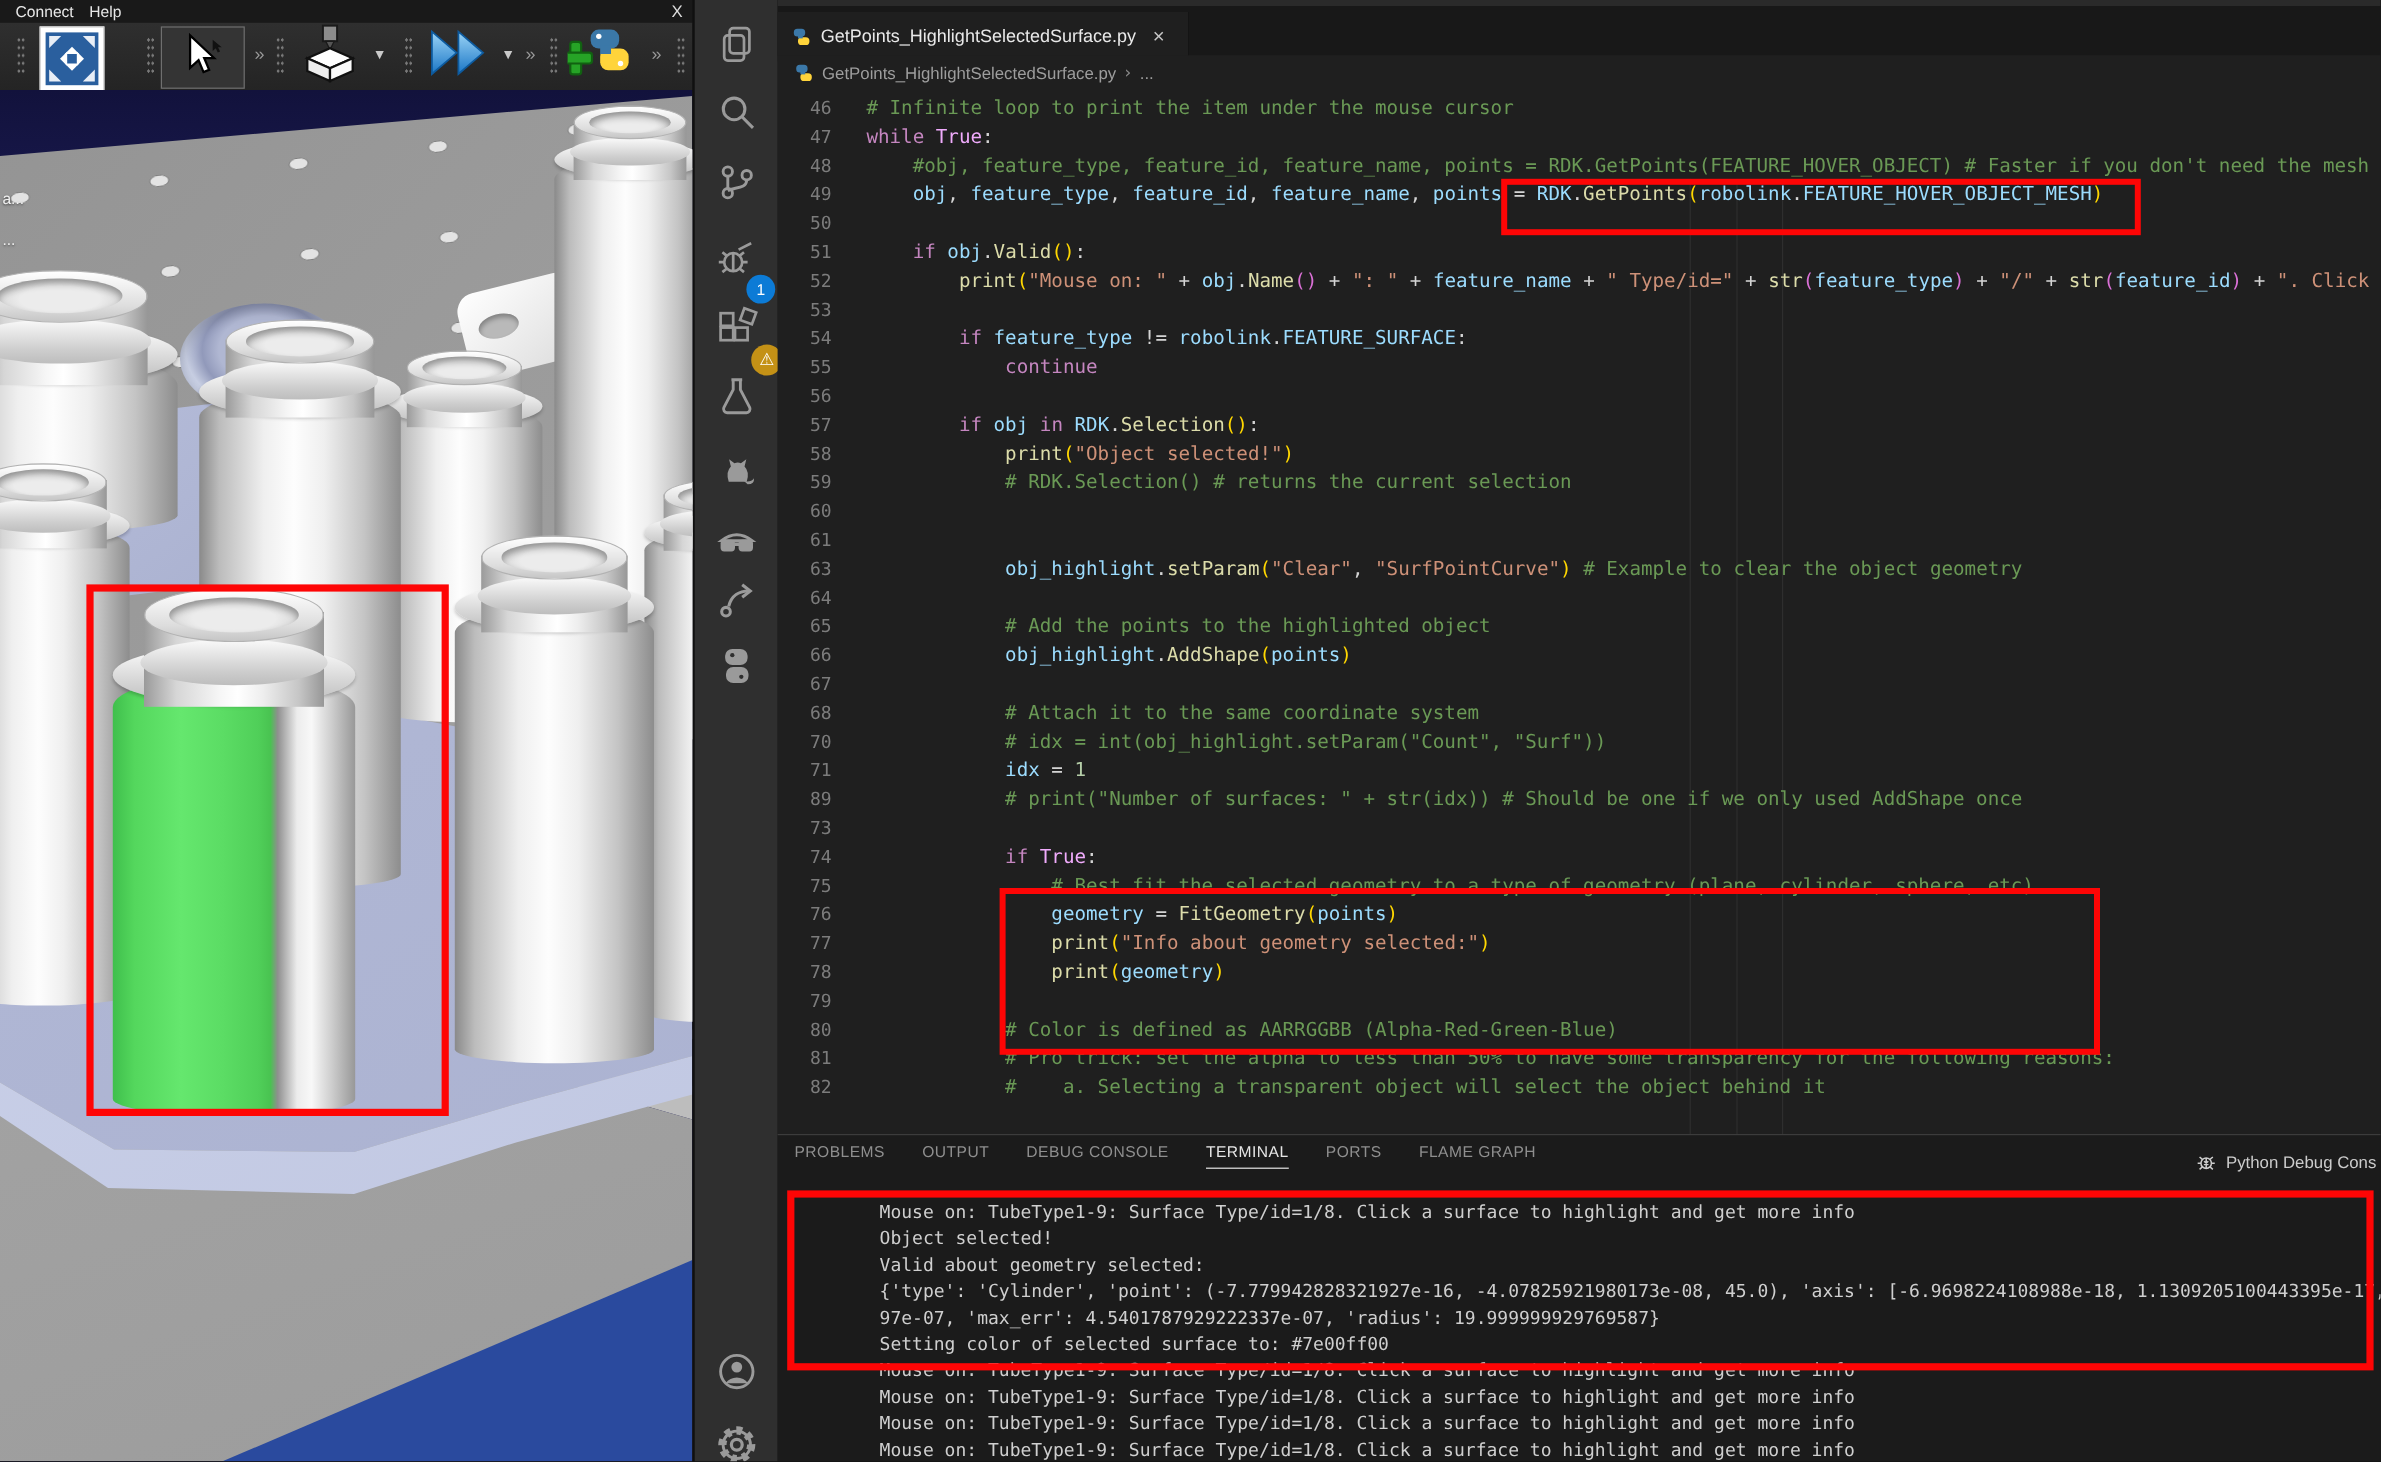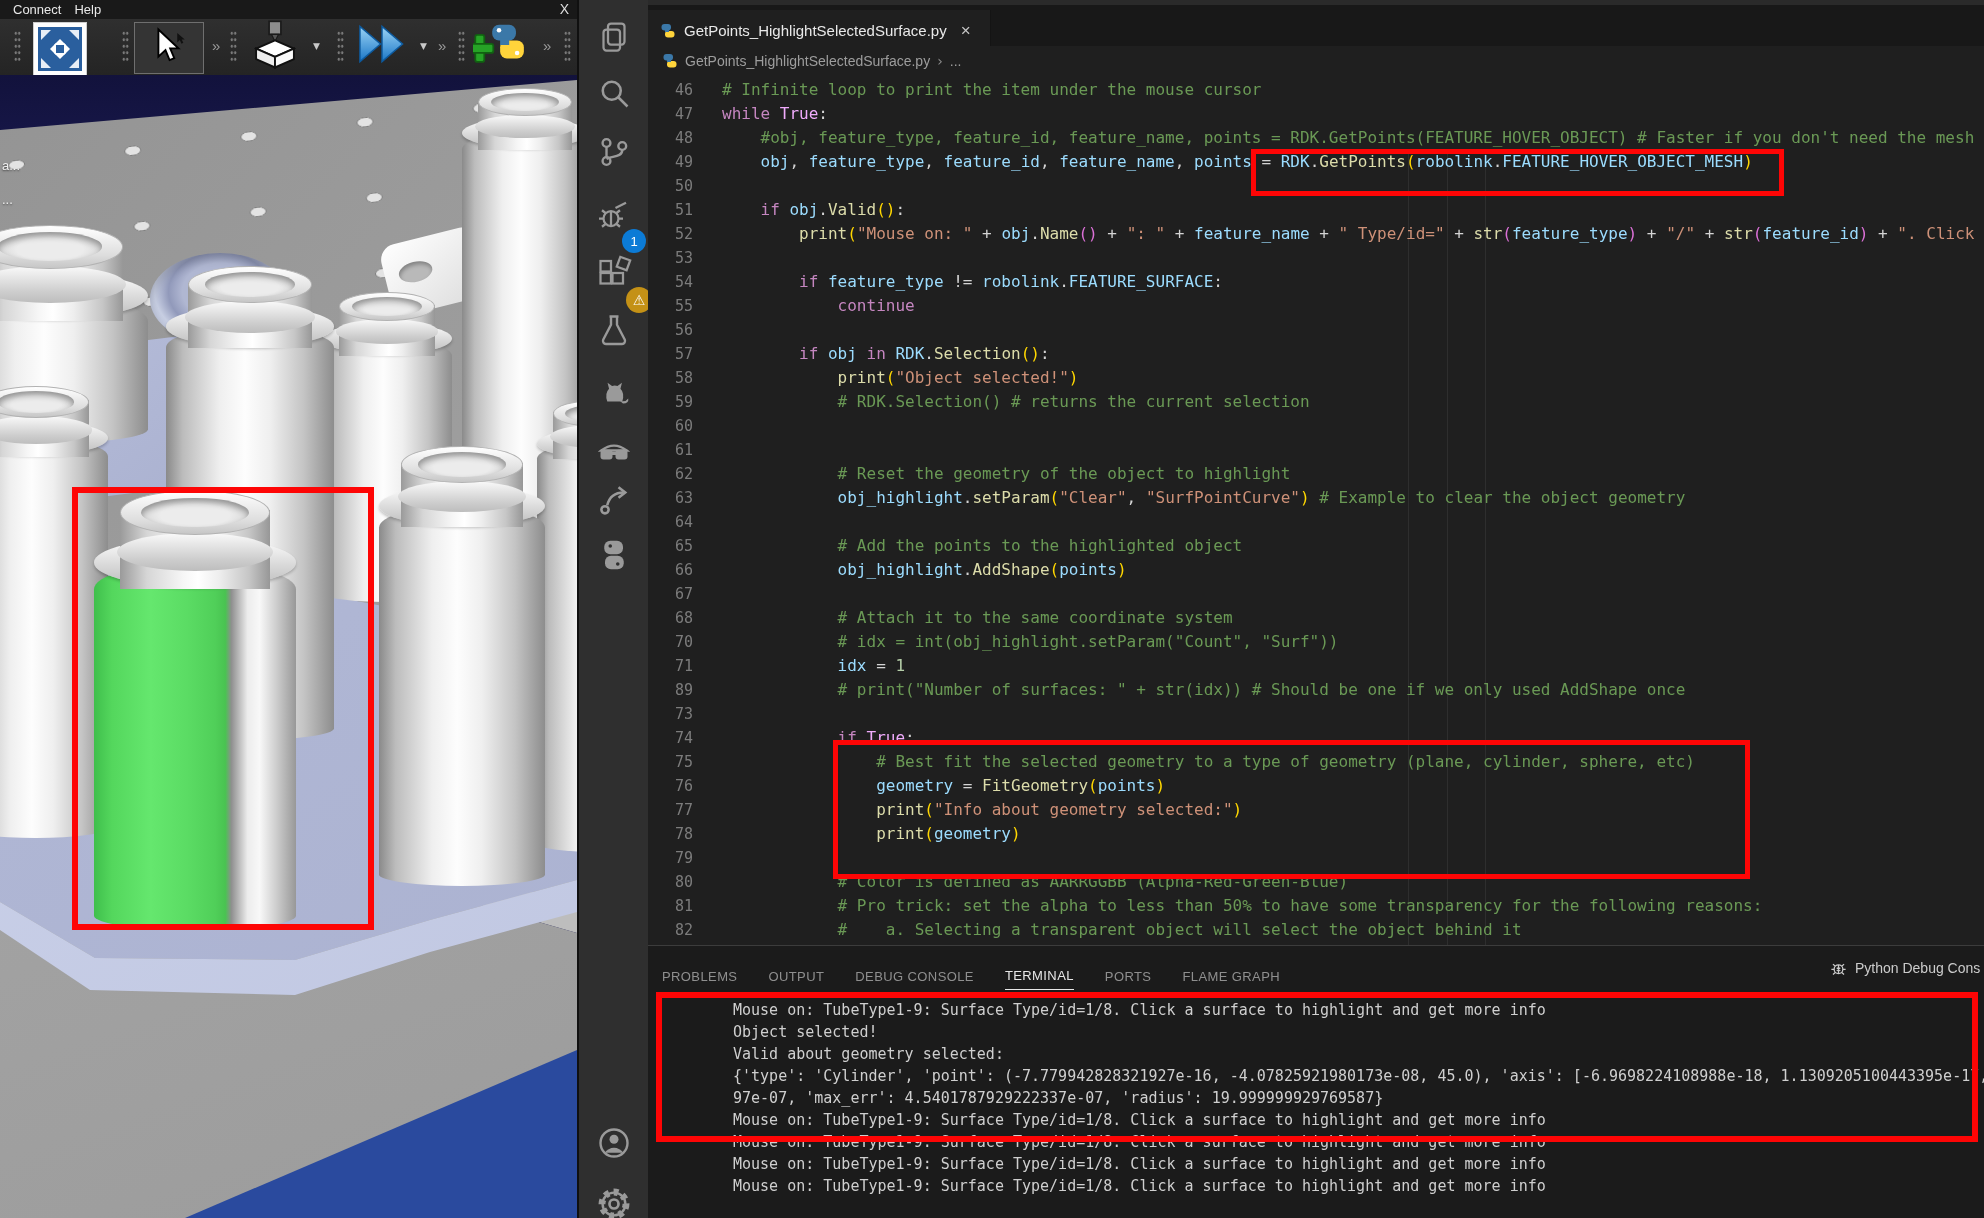--- a/index.html
+++ b/index.html
@@ -58,21 +58,21 @@
   #editor{position:absolute;left:0;top:75px;width:1336px;height:870px;background:#1f1f1f;overflow:hidden;}
   #code{position:absolute;left:0;top:3px;width:1336px;}
   .crow{display:flex;height:24px;line-height:24px;font-family:"DejaVu Sans Mono",monospace;font-size:16px;white-space:pre;}
   .crow .ln{width:45px;text-align:right;color:#7c7c7c;flex:0 0 45px;font-size:15px;}
   .crow .ct{margin-left:29px;}
   .guide{position:absolute;top:74px;bottom:0;width:1px;background:#2e2e2e;}
   .tk-c{color:#6a9955}.tk-k{color:#c586c0}.tk-b{color:#f0abfc}.tk-v{color:#9cdcfe}.tk-f{color:#dcdcaa}
   .tk-s{color:#ce9178}.tk-n{color:#b5cea8}.tk-p{color:#d4d4d4}.tk-g{color:#ffd700}.tk-m{color:#da70d6}
   
   #panel{position:absolute;left:0;top:945px;width:1336px;height:273px;background:#1b1b1b;border-top:1px solid #3c3c3c;box-sizing:border-box;}
-  #panel-tabs{position:absolute;left:14px;top:0;height:44px;display:flex;align-items:flex-end;gap:31px;}
+  #panel-tabs{position:absolute;left:14px;top:0;height:44px;display:flex;align-items:flex-start;gap:31px;}
   .ptab{color:#8f8f8f;font-size:13px;letter-spacing:.4px;padding:6px 0;}
   .ptab.active{color:#e6e6e6;border-bottom:1px solid #e6e6e6;}
   #panel-right{position:absolute;right:0;top:0;width:155px;height:44px;display:flex;align-items:center;overflow:hidden;color:#cccccc;font-size:14px;}
   #panel-right svg{width:19px;height:19px;margin-right:7px;flex:0 0 19px;color:#cccccc;}
   #terminal{position:absolute;left:85px;top:53px;width:1251px;overflow:hidden;}
   .trow{height:22px;line-height:22px;font-family:"DejaVu Sans Mono",monospace;font-size:15px;color:#cfcfcf;white-space:pre;overflow:hidden;}
   
   .annot{position:absolute;box-sizing:border-box;z-index:60;}
   
   .fitico{width:52px;height:52px;background:#ffffff;border:1px solid #cfcfcf;display:flex;align-items:center;justify-content:center;}
@@ -386,21 +386,20 @@
             <div class="crow"><span class="ln">52</span><span class="ct"><span class="tk-p">        </span><span class="tk-f">print</span><span class="tk-g">(</span><span class="tk-s">"Mouse on: "</span><span class="tk-p"> + </span><span class="tk-v">obj</span><span class="tk-p">.</span><span class="tk-f">Name</span><span class="tk-m">()</span><span class="tk-p"> + </span><span class="tk-s">": "</span><span class="tk-p"> + </span><span class="tk-v">feature_name</span><span class="tk-p"> + </span><span class="tk-s">" Type/id="</span><span class="tk-p"> + </span><span class="tk-f">str</span><span class="tk-m">(</span><span class="tk-v">feature_type</span><span class="tk-m">)</span><span class="tk-p"> + </span><span class="tk-s">"/"</span><span class="tk-p"> + </span><span class="tk-f">str</span><span class="tk-m">(</span><span class="tk-v">feature_id</span><span class="tk-m">)</span><span class="tk-p"> + </span><span class="tk-s">". Click</span></span></div>
             <div class="crow"><span class="ln">53</span><span class="ct"></span></div>
             <div class="crow"><span class="ln">54</span><span class="ct"><span class="tk-p">        </span><span class="tk-k">if</span><span class="tk-p"> </span><span class="tk-v">feature_type</span><span class="tk-p"> != </span><span class="tk-v">robolink</span><span class="tk-p">.</span><span class="tk-v">FEATURE_SURFACE</span><span class="tk-p">:</span></span></div>
             <div class="crow"><span class="ln">55</span><span class="ct"><span class="tk-p">            </span><span class="tk-k">continue</span></span></div>
             <div class="crow"><span class="ln">56</span><span class="ct"></span></div>
             <div class="crow"><span class="ln">57</span><span class="ct"><span class="tk-p">        </span><span class="tk-k">if</span><span class="tk-p"> </span><span class="tk-v">obj</span><span class="tk-p"> </span><span class="tk-k">in</span><span class="tk-p"> </span><span class="tk-v">RDK</span><span class="tk-p">.</span><span class="tk-f">Selection</span><span class="tk-g">()</span><span class="tk-p">:</span></span></div>
             <div class="crow"><span class="ln">58</span><span class="ct"><span class="tk-p">            </span><span class="tk-f">print</span><span class="tk-g">(</span><span class="tk-s">"Object selected!"</span><span class="tk-g">)</span></span></div>
             <div class="crow"><span class="ln">59</span><span class="ct"><span class="tk-p">            </span><span class="tk-c"># RDK.Selection() # returns the current selection</span></span></div>
             <div class="crow"><span class="ln">60</span></div>
             <div class="crow"><span class="ln">61</span><span class="ct"></span></div>
-            <div class="crow"><span class="ln">62</span><span class="ct"><span class="tk-p">            </span><span class="tk-c"># Reset the geometry of the object to highlight</span></span></div>
             <div class="crow"><span class="ln">63</span><span class="ct"><span class="tk-p">            </span><span class="tk-v">obj_highlight</span><span class="tk-p">.</span><span class="tk-f">setParam</span><span class="tk-g">(</span><span class="tk-s">"Clear"</span><span class="tk-p">, </span><span class="tk-s">"SurfPointCurve"</span><span class="tk-g">)</span><span class="tk-p"> </span><span class="tk-c"># Example to clear the object geometry</span></span></div>
             <div class="crow"><span class="ln">64</span><span class="ct"></span></div>
             <div class="crow"><span class="ln">65</span><span class="ct"><span class="tk-p">            </span><span class="tk-c"># Add the points to the highlighted object</span></span></div>
             <div class="crow"><span class="ln">66</span><span class="ct"><span class="tk-p">            </span><span class="tk-v">obj_highlight</span><span class="tk-p">.</span><span class="tk-f">AddShape</span><span class="tk-g">(</span><span class="tk-v">points</span><span class="tk-g">)</span></span></div>
             <div class="crow"><span class="ln">67</span><span class="ct"></span></div>
             <div class="crow"><span class="ln">68</span><span class="ct"><span class="tk-p">            </span><span class="tk-c"># Attach it to the same coordinate system</span></span></div>
             <div class="crow"><span class="ln">70</span><span class="ct"><span class="tk-p">            </span><span class="tk-c"># idx = int(obj_highlight.setParam("Count", "Surf"))</span></span></div>
             <div class="crow"><span class="ln">71</span><span class="ct"><span class="tk-p">            </span><span class="tk-v">idx</span><span class="tk-p"> = </span><span class="tk-n">1</span></span></div>
             <div class="crow"><span class="ln">89</span><span class="ct"><span class="tk-p">            </span><span class="tk-c"># print("Number of surfaces: " + str(idx)) # Should be one if we only used AddShape once</span></span></div>
             <div class="crow"><span class="ln">73</span><span class="ct"></span></div>
@@ -431,20 +430,21 @@
               <path d="M12 7.5 v11 M6.5 13 h-3.5 M21 13 h-3.5 M8 9 l-3 -2.5 M16 9 l3 -2.5 M8 17 l-3 2.5 M16 17 l3 2.5 M9.8 11 l4.4 4 M14.2 11 l-4.4 4"></path>
             </svg>
           <span>Python Debug Cons</span>
         </div>
         <div id="terminal">
             <div class="trow">Mouse on: TubeType1-9: Surface Type/id=1/8. Click a surface to highlight and get more info</div>
             <div class="trow">Object selected!</div>
             <div class="trow">Valid about geometry selected:</div>
             <div class="trow">{'type': 'Cylinder', 'point': (-7.779942828321927e-16, -4.07825921980173e-08, 45.0), 'axis': [-6.9698224108988e-18, 1.1309205100443395e-17, 1.0], '</div>
             <div class="trow">97e-07, 'max_err': 4.5401787929222337e-07, 'radius': 19.999999929769587}</div>
+            <div class="trow">Setting color of selected surface to: #7e00ff00</div>
             <div class="trow">Mouse on: TubeType1-9: Surface Type/id=1/8. Click a surface to highlight and get more info</div>
             <div class="trow">Mouse on: TubeType1-9: Surface Type/id=1/8. Click a surface to highlight and get more info</div>
             <div class="trow">Mouse on: TubeType1-9: Surface Type/id=1/8. Click a surface to highlight and get more info</div>
             <div class="trow">Mouse on: TubeType1-9: Surface Type/id=1/8. Click a surface to highlight and get more info</div>
           </div>
       </div>
     </div>
   </div>
 
   <div id="annots">

